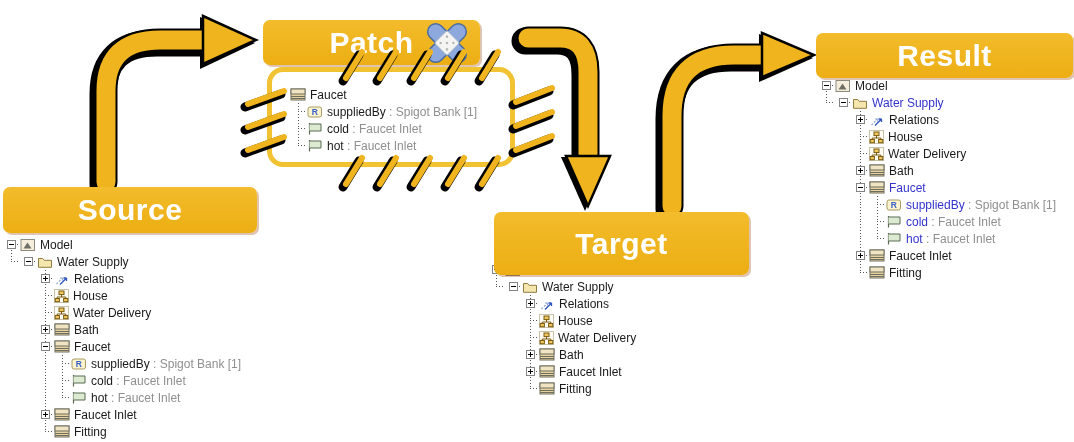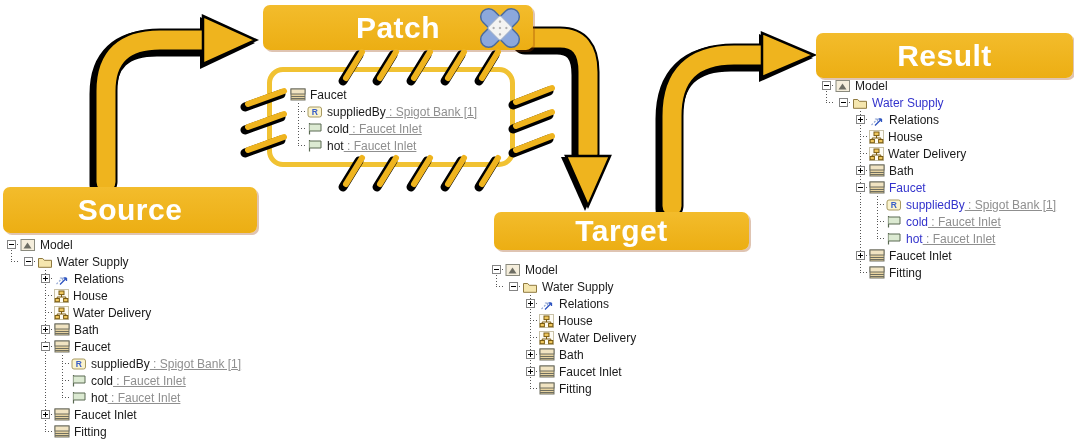--- a/index.html
+++ b/index.html
@@ -4,22 +4,22 @@
 <style>
   html,body{margin:0;padding:0;background:#fff;}
   .stage{position:relative;width:1074px;height:442px;background:#fff;overflow:hidden;
          font-family:"Liberation Sans",sans-serif;}
   
   .banner{position:absolute;display:flex;align-items:center;justify-content:center;
           background:linear-gradient(180deg,#F3BC2C,#ECAE13);
           color:#fff;font-weight:bold;font-size:30px;letter-spacing:.5px;
           border-radius:7px;box-shadow:2px 2px 0 rgba(150,60,0,.30);z-index:3;}
   .b-source{left:3px;top:187px;width:254px;height:46px;}
-  .b-patch {left:263px;top:5px;width:270px;height:45px;text-align:center;}
-  .b-target{left:494px;top:212px;width:255px;height:38px;}
+  .b-patch {left:263px;top:20px;width:217px;height:45px;text-align:center;}
+  .b-target{left:494px;top:212px;width:255px;height:63px;}
   .b-result{left:816px;top:33px;width:257px;height:45px;}
   .bandaid{position:absolute;right:5px;top:2px;}
   
   .patchbox{position:absolute;left:267px;top:67px;width:248px;height:100px;
             background:#fff;border:5px solid #F1C232;border-radius:16px;
             box-sizing:border-box;z-index:1;}
   
   .deco{position:absolute;overflow:visible;z-index:2;}
   .stitch{z-index:4;}
   
@@ -34,21 +34,21 @@
   .vtop{top:0;height:8px;background-image:repeating-linear-gradient(to bottom,#555 0,#555 1px,transparent 1px,transparent 3px);}
   .vbot{top:8px;height:9px;background-image:repeating-linear-gradient(to bottom,#555 0,#555 1px,transparent 1px,transparent 3px);}
   .hstub{position:absolute;left:8px;top:8px;width:9px;height:1px;
          background-image:repeating-linear-gradient(to right,#555 0,#555 1px,transparent 1px,transparent 3px);}
   .xbox{position:absolute;left:4px;top:4px;width:9px;height:9px;background:#fff;
         border:1px solid #848484;box-sizing:border-box;z-index:2;}
   .xbox::before{content:"";position:absolute;left:1px;top:3px;width:5px;height:1px;background:#000;}
   .xbox.plus::after{content:"";position:absolute;left:3px;top:1px;width:1px;height:5px;background:#000;}
   .ticon{flex:none;display:flex;align-items:center;margin-right:4px;}
   .tlabel{white-space:pre;}
-  .tsfx{white-space:pre;color:#8F8F8F;text-decoration:underline;}
+  .tsfx{white-space:pre;color:#8F8F8F;}
 </style>
 </head>
 <body>
 
 <div class="stage">
 
   <svg class="deco" style="left:68px;top:6px;" width="205" height="182">
     <g transform="translate(-3,3)">
       <path d="M38 176 L38 85 Q38 34 92 34 L135 34" fill="none" stroke="#000" stroke-width="27" stroke-linecap="round" stroke-linejoin="round"></path>
       <polygon points="135,8 190,34 135,60" fill="#000"></polygon>

